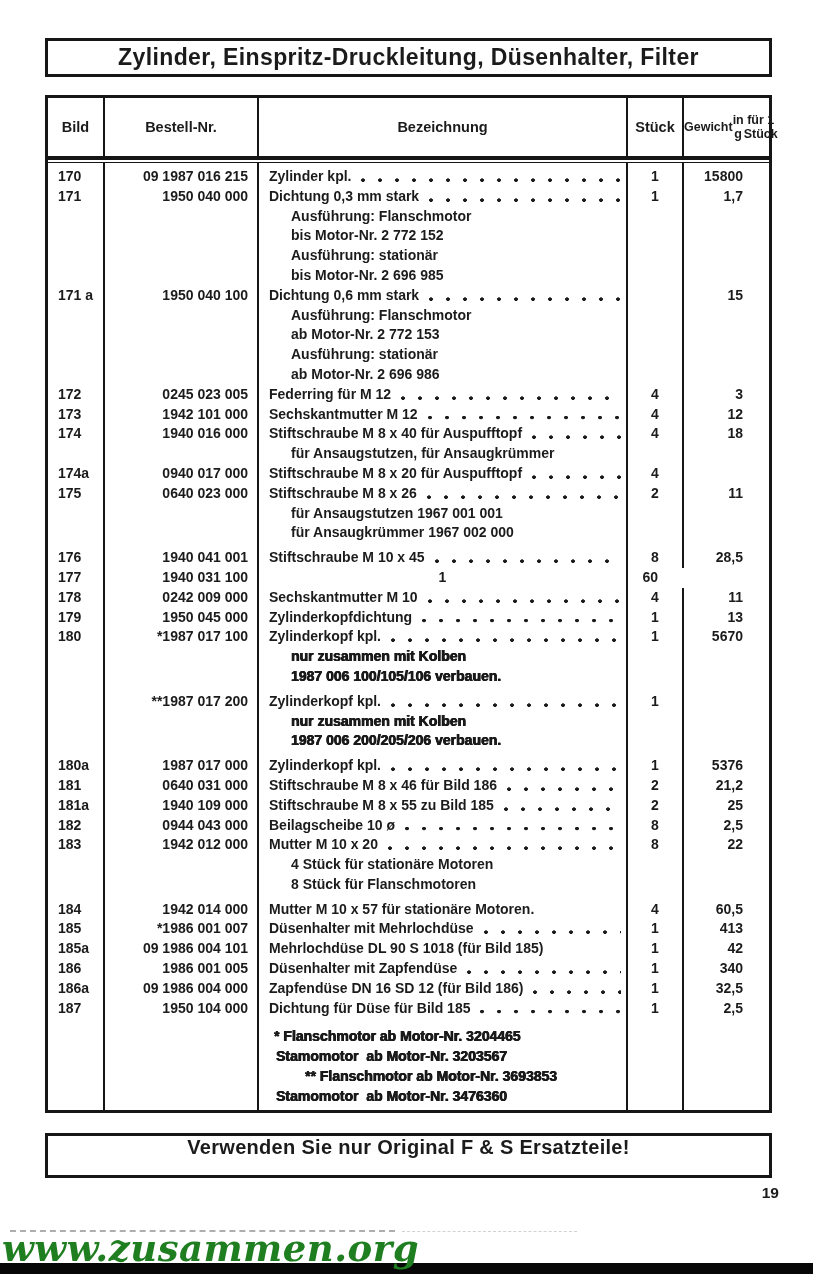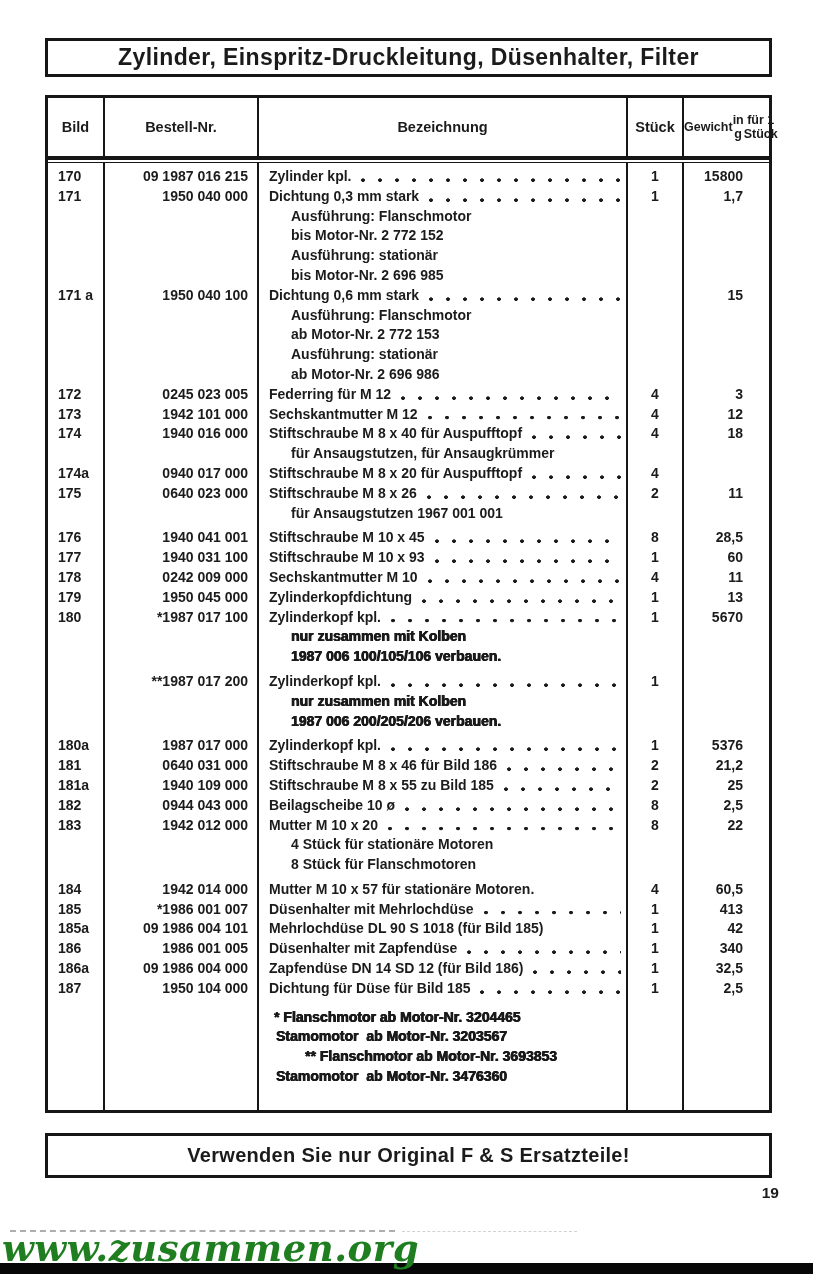--- a/index.html
+++ b/index.html
@@ -36,21 +36,21 @@
   .tbody .cd.fn-indent{padding-left:17px;}
   .tbody .cs{text-align:center;}
   .tbody .cw{text-align:right;padding-right:26px;white-space:pre;}
   .txt{white-space:pre;}
   .xb{text-shadow:.5px 0 #111,-.3px 0 #111;}
   .leader{flex:1 1 auto;align-self:stretch;margin:0 5px 0 9px;
           background-image:radial-gradient(circle at 3px 66%,#1b1b1b 1.6px,rgba(0,0,0,0) 2.1px);
           background-size:17px 100%;background-repeat:repeat-x;}
   
   .banner{position:absolute;left:45px;top:1133px;width:727px;height:45px;border:3px solid #161616;
-          box-sizing:border-box;display:flex;align-items:center;justify-content:center;}
+          box-sizing:border-box;display:flex;justify-content:center;}
   .banner span{font-size:20px;font-weight:700;letter-spacing:.3px;}
   .pagenum{position:absolute;top:1184px;right:34px;font-size:15.5px;font-weight:700;}
   
   .scanline1{position:absolute;left:10px;top:1230px;width:385px;height:0;
              border-top:2px dashed rgba(105,110,104,.55);}
   .scanline2{position:absolute;left:402px;top:1231px;width:175px;height:0;
              border-top:1px dashed rgba(105,110,104,.3);}
   .blackbar{position:absolute;left:0;right:0;bottom:0;height:11px;background:#070707;}
   .watermark{position:absolute;left:2px;top:1226px;z-index:5;
              font-family:"DejaVu Serif",serif;font-style:italic;font-weight:700;
@@ -243,37 +243,42 @@
         </div>
         <div class="trow">
           <div class="c cb"></div>
           <div class="c cn"></div>
           <div class="c cd sub">
             <div class="txt">für Ansaugstutzen 1967 001 001</div>
           </div>
           <div class="c cs"></div>
           <div class="c cw"></div>
         </div>
+        <div class="trow">
+          <div class="c cb"></div>
+          <div class="c cn"></div>
+          <div class="c cd sub">
+            <div class="txt">für Ansaugkrümmer 1967 002 000</div>
+          </div>
+          <div class="c cs"></div>
+          <div class="c cw"></div>
+        </div>
         <div class="trow gap">
           <div class="c cb">176</div>
           <div class="c cn">1940 041 001</div>
           <div class="c cd">
             <div class="txt">Stiftschraube M 10 x 45</div>
             <div class="leader"></div>
           </div>
           <div class="c cs">8</div>
           <div class="c cw">28,5</div>
         </div>
         <div class="trow">
           <div class="c cb">177</div>
           <div class="c cn">1940 031 100</div>
-          <div class="c cd">
-            <div class="txt">Stiftschraube M 10 x 93</div>
-            <div class="leader"></div>
-          </div>
           <div class="c cs">1</div>
           <div class="c cw">60</div>
         </div>
         <div class="trow">
           <div class="c cb">178</div>
           <div class="c cn">0242 009 000</div>
           <div class="c cd">
             <div class="txt">Sechskantmutter M 10</div>
             <div class="leader"></div>
           </div>
@@ -449,21 +454,21 @@
             <div class="txt">Düsenhalter mit Zapfendüse</div>
             <div class="leader"></div>
           </div>
           <div class="c cs">1</div>
           <div class="c cw">340</div>
         </div>
         <div class="trow">
           <div class="c cb">186a</div>
           <div class="c cn">09 1986 004 000</div>
           <div class="c cd">
-            <div class="txt">Zapfendüse DN 14 SD 12 (für Bild 186)</div>
+            <div class="txt">Zapfendüse DN 16 SD 12 (für Bild 186)</div>
             <div class="leader"></div>
           </div>
           <div class="c cs">1</div>
           <div class="c cw">32,5</div>
         </div>
         <div class="trow">
           <div class="c cb">187</div>
           <div class="c cn">1950 104 000</div>
           <div class="c cd">
             <div class="txt">Dichtung für Düse für Bild 185</div>

